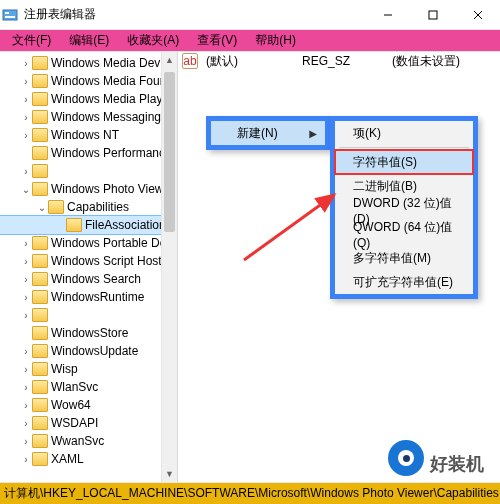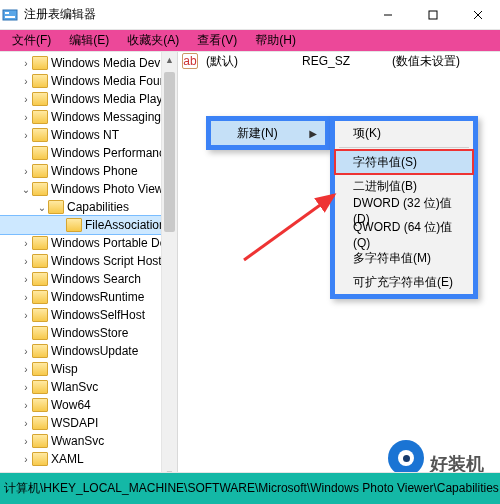--- a/index.html
+++ b/index.html
@@ -152,27 +152,27 @@
   
   .red-arrow {
     position:absolute;
     left:234px; top:190px;
     pointer-events:none;
   }
   
   .status {
     position:absolute;
     bottom:0; left:0; right:0;
-    height:32px;
+    height:22px;
     border-top:1px solid #e5e5e5;
     display:flex;
     align-items:center;
     padding:0 4px;
     font-size:12px;
-    background:#14b8a6;
+    background:#eab308;
     white-space:nowrap;
     overflow:hidden;
   }
   
   .watermark {
     position:absolute;
     right:16px; bottom:28px;
     display:flex;
     align-items:flex-end;
     gap:6px;
@@ -279,21 +279,20 @@
         <span>Windows NT</span>
       </div>
       <div class="tree-row indent1">
         <span class="expander"></span>
         <span class="folder"></span>
         <span>Windows Performance</span>
       </div>
       <div class="tree-row indent1">
         <span class="expander">›</span>
         <span class="folder"></span>
-        <span>Windows Phone</span>
       </div>
       <div class="tree-row indent1">
         <span class="expander">⌄</span>
         <span class="folder"></span>
         <span>Windows Photo Viewer</span>
       </div>
       <div class="tree-row indent2">
         <span class="expander">⌄</span>
         <span class="folder"></span>
         <span>Capabilities</span>
@@ -319,21 +318,20 @@
         <span>Windows Search</span>
       </div>
       <div class="tree-row indent1">
         <span class="expander">›</span>
         <span class="folder"></span>
         <span>WindowsRuntime</span>
       </div>
       <div class="tree-row indent1">
         <span class="expander">›</span>
         <span class="folder"></span>
-        <span>WindowsSelfHost</span>
       </div>
       <div class="tree-row indent1">
         <span class="expander"></span>
         <span class="folder"></span>
         <span>WindowsStore</span>
       </div>
       <div class="tree-row indent1">
         <span class="expander">›</span>
         <span class="folder"></span>
         <span>WindowsUpdate</span>

